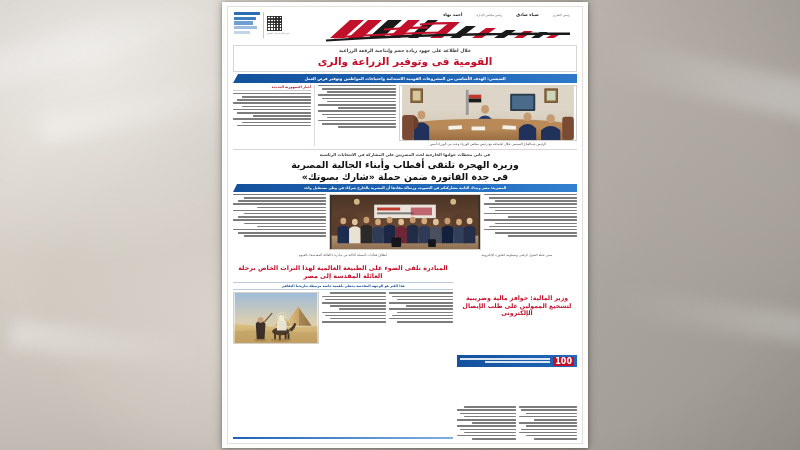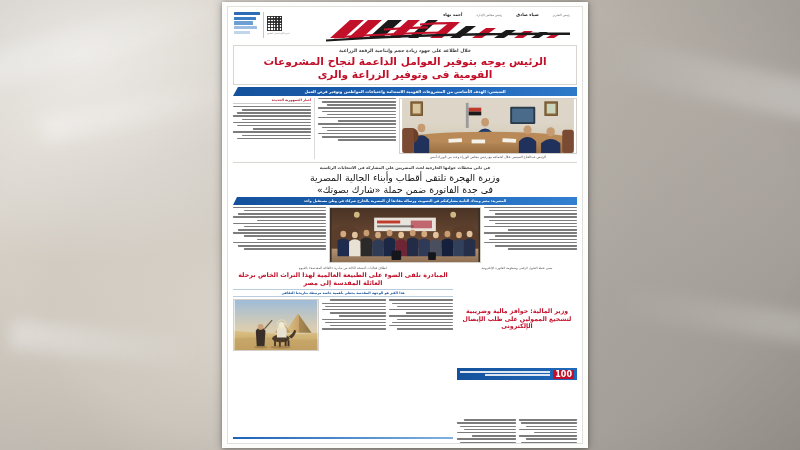--- a/index.html
+++ b/index.html
@@ -146,21 +146,21 @@
   }
   .vrule { width: .6px; background: #dcdad6; }
 
   
   .sec2 {
     border-top: 1px solid #d9d6d1; margin: 3px 1px 0; padding-top: 2px;
     text-align: center; direction: rtl; flex: none;
   }
   .kicker2 { font-size: 4px; color: #3b3b3b; font-weight: bold; margin-bottom: 1.5px; }
   .headline2 {
-    color: #111; font-weight: normal; font-size: 9.4px; line-height: 1.24; letter-spacing: -.1px;
+    color: #111; font-weight: bold; font-size: 9.4px; line-height: 1.24; letter-spacing: -.1px;
   }
   .blue-bar2 {
     margin: 2px 1px 0; background: linear-gradient(90deg,#14519c,#2069ba 60%,#3380d0);
     color: #fff; font-size: 3.5px; font-weight: bold; text-align: center;
     direction: rtl; padding: 1.8px 6px; position: relative; flex: none;
   }
   .blue-bar2::after {
     content:""; position:absolute; left:0; top:0; border-left:4px solid #fff;
     border-bottom:8px solid transparent;
   }
@@ -186,21 +186,21 @@
     padding: 1.5px 3px; position: relative;
   }
   .ribbon .big { font-size: 8px; font-weight: bold; color: #fff; background:#c3102a; padding:0 2px; border-radius:1px; }
   .ribbon .rl { flex: 1; }
   .ribbon .rl i { display:block; height:1.4px; background:rgba(255,255,255,.85); margin-bottom:1.4px; }
   .ribbon .rl i:nth-child(2){ width:72%; }
 
   .kicker4 { font-size: 3.2px; color: #555; direction: rtl; text-align: center; }
   .headline4 {
     color: #c3102a; font-weight: bold; font-size: 6.4px; line-height: 1.3;
-    direction: rtl; text-align: center; letter-spacing: -.1px; margin-top: 1px;
+    direction: rtl; text-align: center; letter-spacing: -.1px; margin-top: 7px;
   }
   .subbar4 {
     margin-top: 2px; text-align: center; direction: rtl;
     font-size: 3.4px; font-weight: bold; color: #14519c;
     border-top: .5px solid #bcd; border-bottom: .5px solid #bcd; padding: 1px 0;
   }
   .b4body { display: flex; gap: 3px; margin-top: 2px; flex: 1; direction: rtl; min-height: 0; }
   .photo3 {
     width: 86px; height: 52px; flex: none; border: 1px solid #d4d1cc; overflow: hidden;
     position: relative; align-self: flex-start;
@@ -268,21 +268,20 @@
           <path d="M60 10.6 Q82 8.4 104 8.2 L104 10.4 Q82 10.6 60 12.6 Z" fill="#c3102a"></path>
           <path d="M96 5.4 Q112 4 128 4 L128 6.2 Q112 6.2 96 7.4 Z" fill="#c3102a"></path>
         </g>
       </svg>
     </div>
   </div>
 
   <div class="kicker-box">
     <div class="kicker">خلال اطلاعه على جهود زيادة حجم وإنتاجية الرقعة الزراعية</div>
     <div class="headline-main">
-      <span class="l1">الرئيس يوجه بتوفير العوامل الداعمة لنجاح المشروعات</span>
       <span class="l2">القومية فى وتوفير الزراعة والرى</span>
     </div>
   </div>
 
   <div class="blue-bar">السيسي: الهدف الأساسى من المشروعات القومية الاستدامة واحتياجات المواطنين وتوفير فرص العمل</div>
 
   <div class="story1">
     <div style="width:178px;flex:none">
       <div class="photo1">
         <svg viewBox="0 0 178 56" style="width:100%;height:100%;display:block">

